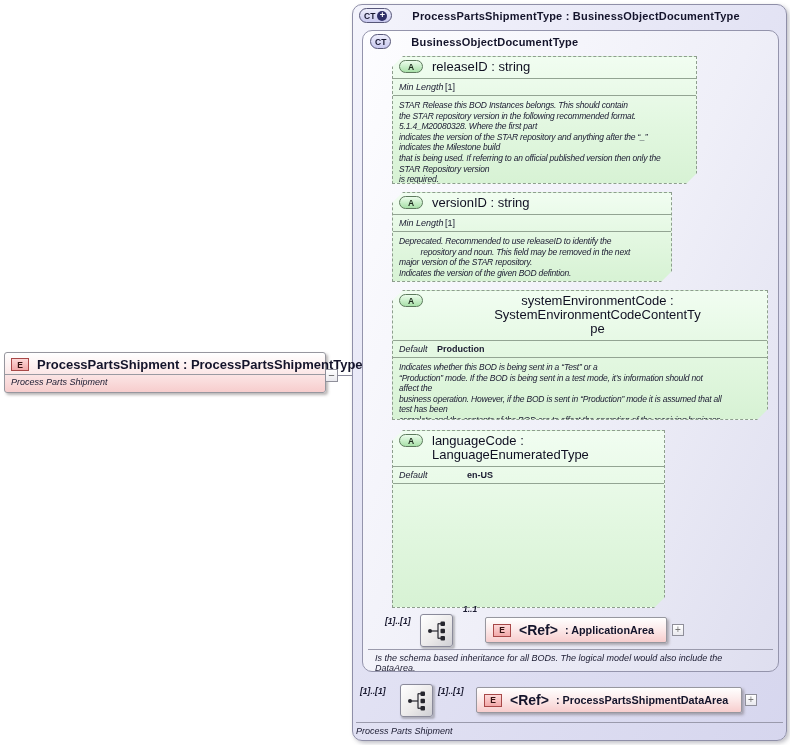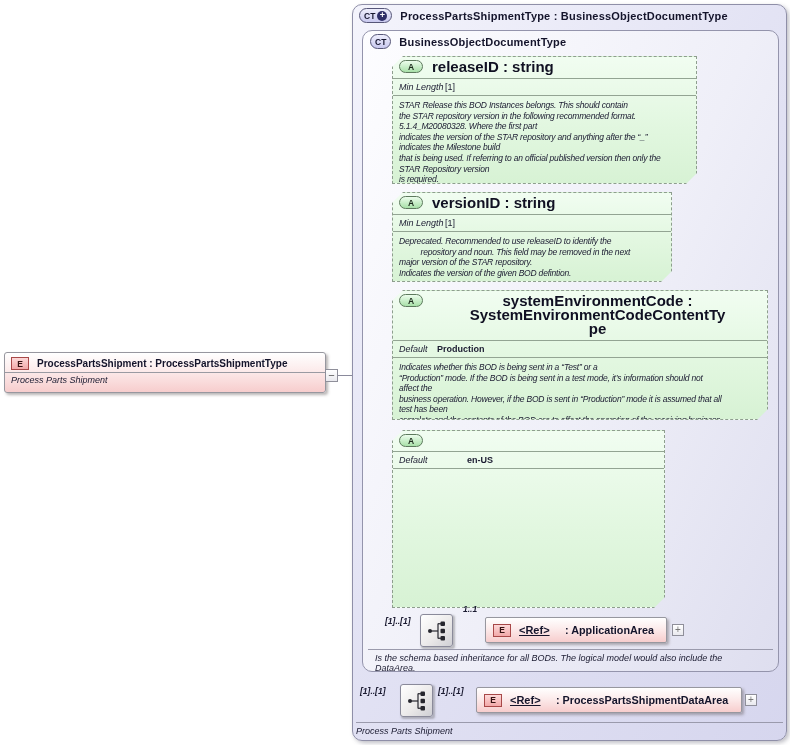--- a/index.html
+++ b/index.html
@@ -8,62 +8,62 @@
   .hline,.vline{position:absolute;background:#8a8a9c;}
   .hline{height:1px;}
   .vline{width:1px;}
 
   
   .ct-outer{border:1px solid #8f8fa8;border-radius:10px;
     background:linear-gradient(125deg,#f4f4fc 0%,#e3e3f4 45%,#d6d6ee 100%);
     box-shadow:2px 2px 4px rgba(70,70,90,.35);}
   .ct-inner{border:1px solid #9494ac;border-radius:10px;
     background:linear-gradient(115deg,#fdfdff 0%,#efeff8 55%,#dedeef 100%);}
-  .ct-head{position:absolute;display:flex;align-items:center;gap:8px;}
+  .ct-head{position:absolute;display:flex;align-items:center;gap:20px;}
   .head-title{font-weight:bold;font-size:11px;color:#14142b;letter-spacing:.2px;white-space:nowrap;}
 
   
   .badge{display:inline-flex;align-items:center;justify-content:center;
     font-weight:bold;box-sizing:border-box;flex:none;}
   .badge-ct{height:15px;padding:0 4px;border-radius:8px;font-size:8.5px;color:#15152e;
     background:linear-gradient(#eeeefc,#c9c9ef);border:1px solid #565678;}
   .plus-circle{width:10px;height:10px;border-radius:50%;background:#2e2e68;color:#fff;
     font-size:9px;line-height:1;display:flex;align-items:center;justify-content:center;margin-left:2px;font-weight:bold;}
   .badge-a{width:24px;height:13px;border-radius:7px;font-size:8.5px;color:#1c2a1c;
     background:linear-gradient(#ecfdec,#a8e0a8);border:1px solid #5d7a5d;}
   .badge-e{width:18px;height:13px;font-size:8.5px;color:#331111;
     background:linear-gradient(#fdd8d8,#f2a9a9);border:1px solid #a84848;}
 
   
   .attr{border:1px dashed #8e9e8e;
     background:linear-gradient(180deg,#f1fdf1 0%,#e2f7e0 55%,#d7f2d4 100%);
     clip-path:polygon(11px 0,100% 0,100% calc(100% - 11px),calc(100% - 11px) 100%,0 100%,0 11px);
     filter:drop-shadow(1.5px 1.5px 1.5px rgba(60,60,60,.35));overflow:hidden;}
   .attr-head{display:flex;gap:9px;padding:3px 4px 2px 6px;align-items:flex-start;}
-  .attr-title{font-weight:bold;font-size:15px;line-height:14px;color:#101022;white-space:pre-line;}
+  .attr-title{font-weight:normal;font-size:13px;line-height:14px;color:#101022;white-space:pre-line;}
   .attr-title.center{flex:1;text-align:center;}
   .attr-sep{height:1px;background:#93a493;margin:2px 0;}
   .fact-row{display:flex;padding:0 0 0 6px;font-size:9px;line-height:12px;color:#1a1a30;}
   .fact-label{font-style:italic;flex:none;}
   .w46{width:46px;} .w38{width:38px;} .w68{width:68px;}
   .fact-bold{font-weight:bold;}
   .fact-muted{color:#9a9a9a;white-space:pre-line;line-height:11.5px;}
   .desc{font-style:italic;font-size:8.5px;letter-spacing:-.2px;line-height:10.6px;
     color:#1a1a30;white-space:pre;padding:2px 5px 0 6px;}
 
   
   .ebox{border:1px solid #97979f;border-radius:2px;
     background:linear-gradient(180deg,#ffffff 0%,#fcebeb 45%,#f7cdcd 100%);
     box-shadow:2px 2px 3px rgba(80,70,70,.4);}
   .ebox-inner{display:flex;align-items:center;height:100%;padding-left:7px;}
-  .ename{width:46px;margin-left:8px;font-weight:bold;font-size:11px;color:#14142b;white-space:nowrap;text-decoration:underline;}
+  .ename{width:46px;margin-left:8px;font-weight:bold;font-size:14px;color:#14142b;white-space:nowrap;}
   .etype{font-weight:bold;font-size:10.8px;color:#14142b;white-space:nowrap;}
 
   
-  .root-title{font-weight:bold;font-size:10px;color:#14142b;white-space:nowrap;margin-left:8px;}
+  .root-title{font-weight:bold;font-size:13px;color:#14142b;white-space:nowrap;margin-left:8px;}
   .root-ann{font-style:italic;font-size:9px;color:#1a1a30;padding:2px 0 0 6px;}
   .root-sep{height:1px;background:#9a9aa2;margin-top:2px;}
 
   
   .seqicon{border:1px solid #8a8a9a;border-radius:3px;
     background:linear-gradient(135deg,#ffffff 0%,#eceaea 55%,#cfcfd4 100%);
     box-shadow:1.5px 1.5px 2px rgba(80,80,80,.35);
     display:flex;align-items:center;justify-content:center;}
 
   
@@ -164,20 +164,21 @@
 affect the
 business operation. However, if the BOD is sent in “Production” mode it is assumed that all
 test has been
 complete and the contents of the BOD are to affect the operation of the receiving business
 application(s).</div>
   </div>
 
   <div class="box attr" style="left:392px;top:430px;width:273px;height:178px;">
     <div class="attr-head">
       <span class="badge badge-a">A</span>
+      <span class="attr-title">languageCode : LanguageEnumeratedType</span>
     </div>
     <div class="attr-sep"></div>
     <div class="fact-row">
       <span class="fact-label w68">Default</span>
       <span class="fact-bold">en-US</span>
     </div>
     <div class="attr-sep"></div>
   </div>
 
   <div class="occ" style="left:385px;top:616px;">[1]..[1]</div>

